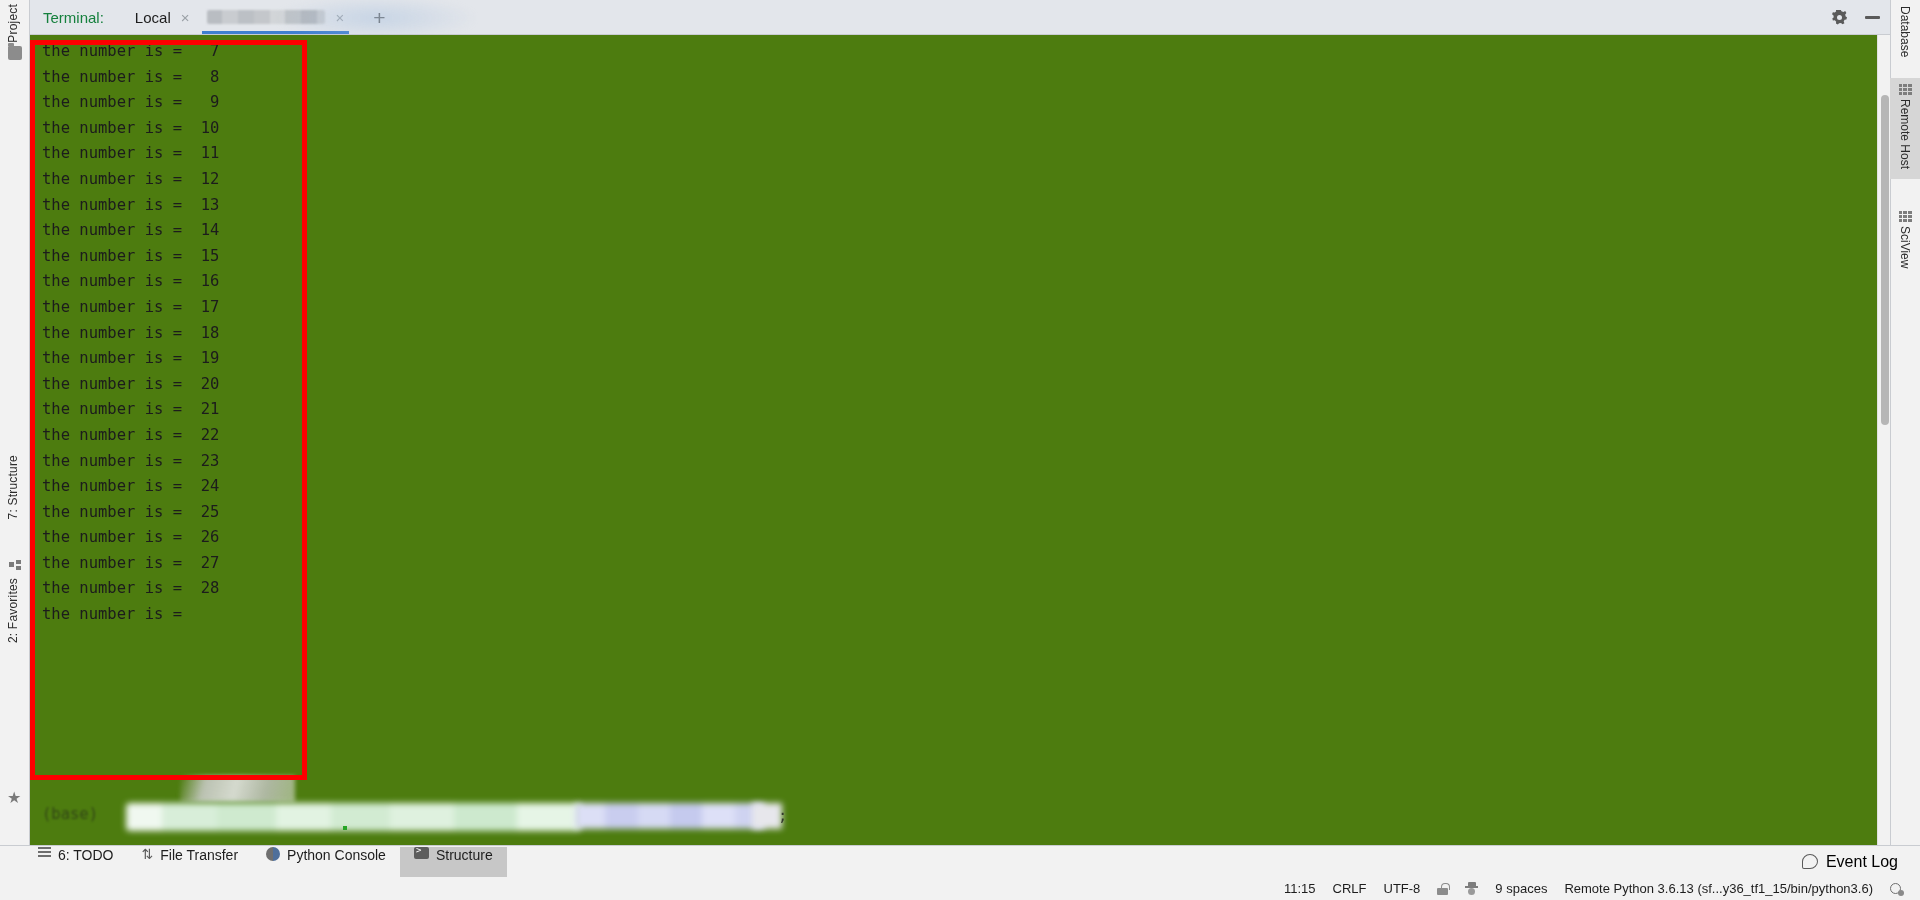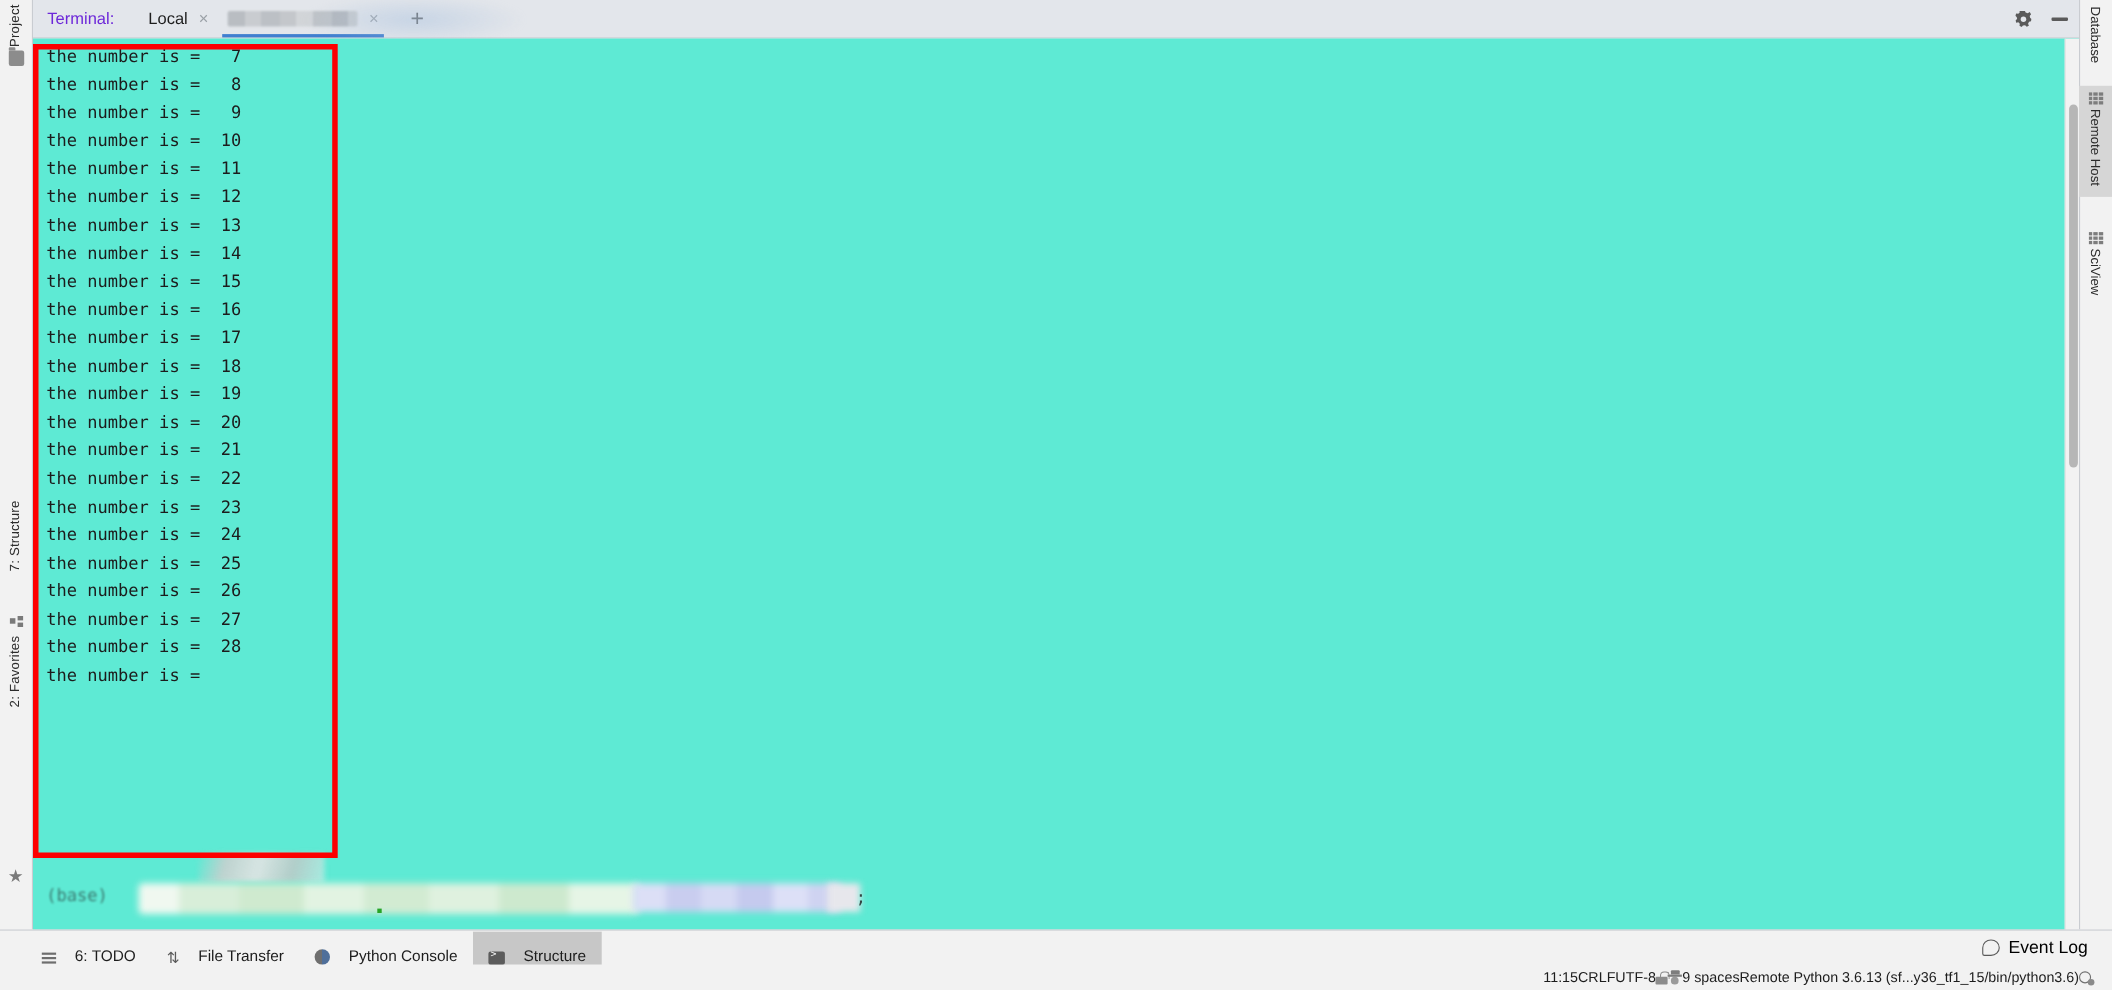--- a/index.html
+++ b/index.html
@@ -89,21 +89,21 @@
     box-sizing: border-box;
   }
   .term-header {
     position: relative;
     height: 34px;
     background: #e3e6eb;
     border-bottom: 1px solid #c9ccd1;
     display: flex; align-items: center;
   }
   .term-title {
-    font-size: 15px; color: #6d28d9;
+    font-size: 15px; color: #15803d;
     margin-left: 13px; margin-right: 22px;
     white-space: nowrap;
   }
   .tab {
     display: flex; align-items: center;
     height: 34px; padding: 0 9px;
     font-size: 15px; color: #1d1d1d;
     position: relative;
     cursor: default;
   }
@@ -160,21 +160,21 @@
     background: #e3e6eb; border-radius: 50%;
   }
   .minimize {
     width: 15px; height: 3px; background: #5a5a5a; border-radius: 1px;
   }
 
   
   .term-body {
     position: relative;
     height: 811px;
-    background: #5eead4;
+    background: #4d7c0f;
     overflow: hidden;
   }
   .term-out {
     position: absolute;
     left: 12px; top: 4px;
     font-family: "DejaVu Sans Mono", "Liberation Mono", monospace;
     font-size: 15.5px;
     line-height: 25.6px;
     color: #1c1c1c;
     white-space: pre;
@@ -270,21 +270,21 @@
   .tool-bar {
     position: absolute; left: 0; top: 845px;
     width: 1920px; height: 32px;
     background: #f2f2f2;
     border-top: 1px solid #c9ccd1;
     box-sizing: border-box;
     display: flex; align-items: center;
   }
   .tb-left { display: flex; align-items: center; margin-left: 24px; }
   .tb-item {
-    display: flex; align-items: flex-end; gap: 17px;
+    display: flex; align-items: flex-start; gap: 7px;
     height: 30px; padding: 0 14px;
     font-size: 14px; color: #1d1d1d;
     white-space: nowrap;
   }
   .tb-item.active { background: #c7c7c7; }
   .ico-list { width: 13px; height: 11px; position: relative; }
   .ico-list i {
     position: absolute; left: 0; width: 13px; height: 2px; background: #6e6e6e;
   }
   .ico-list i:nth-child(1){ top:0 } .ico-list i:nth-child(2){ top:4px } .ico-list i:nth-child(3){ top:8px }
@@ -313,21 +313,21 @@
 
   
   .status-bar {
     position: absolute; left: 0; top: 877px;
     width: 1920px; height: 23px;
     background: #f2f2f2;
     display: flex; align-items: center;
     justify-content: flex-end;
     font-size: 13px; color: #1d1d1d;
   }
-  .sb-items { display: flex; align-items: center; margin-right: 16px; }
+  .sb-items { display: flex; align-items: center; gap: 17px; margin-right: 16px; }
   .sb-lock {
     width: 11px; height: 12px; position: relative;
   }
   .sb-lock:before {
     content: ""; position: absolute; bottom: 0; left: 0;
     width: 11px; height: 7px; background: #8c8c8c; border-radius: 1px;
   }
   .sb-lock:after {
     content: ""; position: absolute; top: 0; left: 4px;
     width: 7px; height: 6px;

